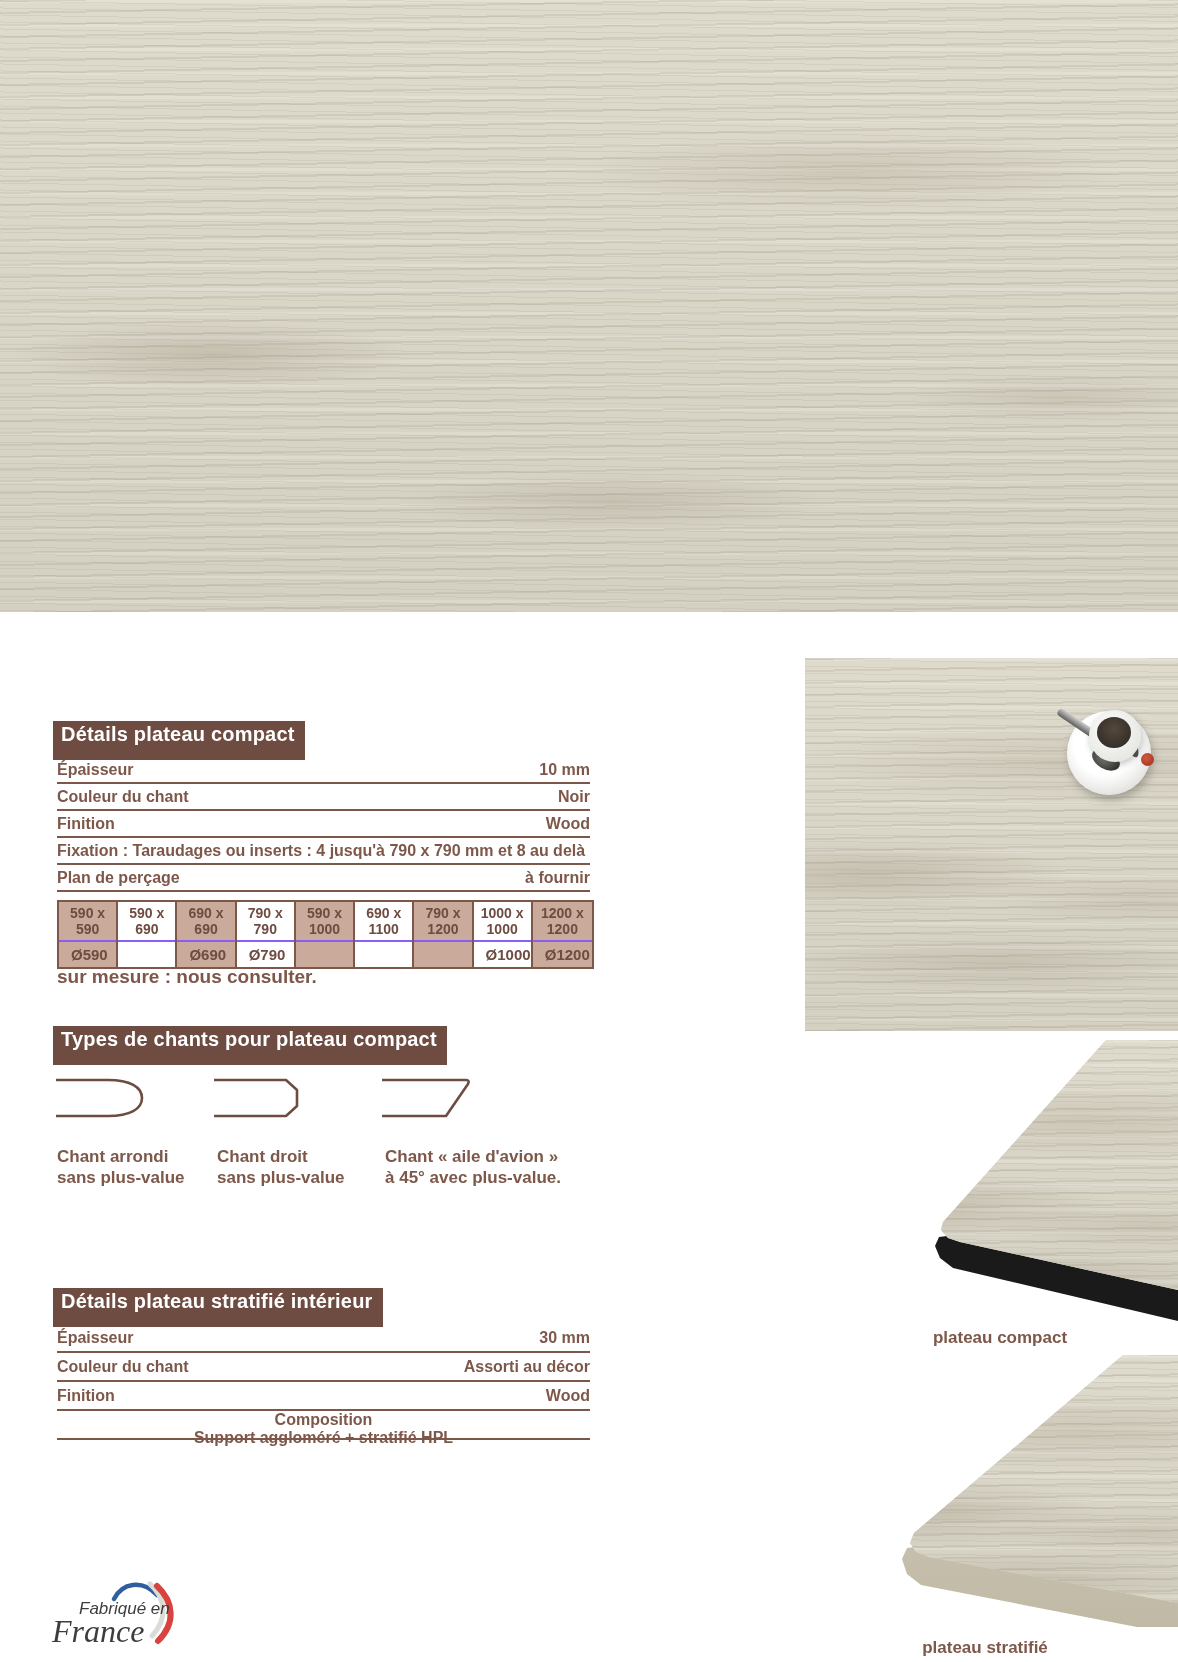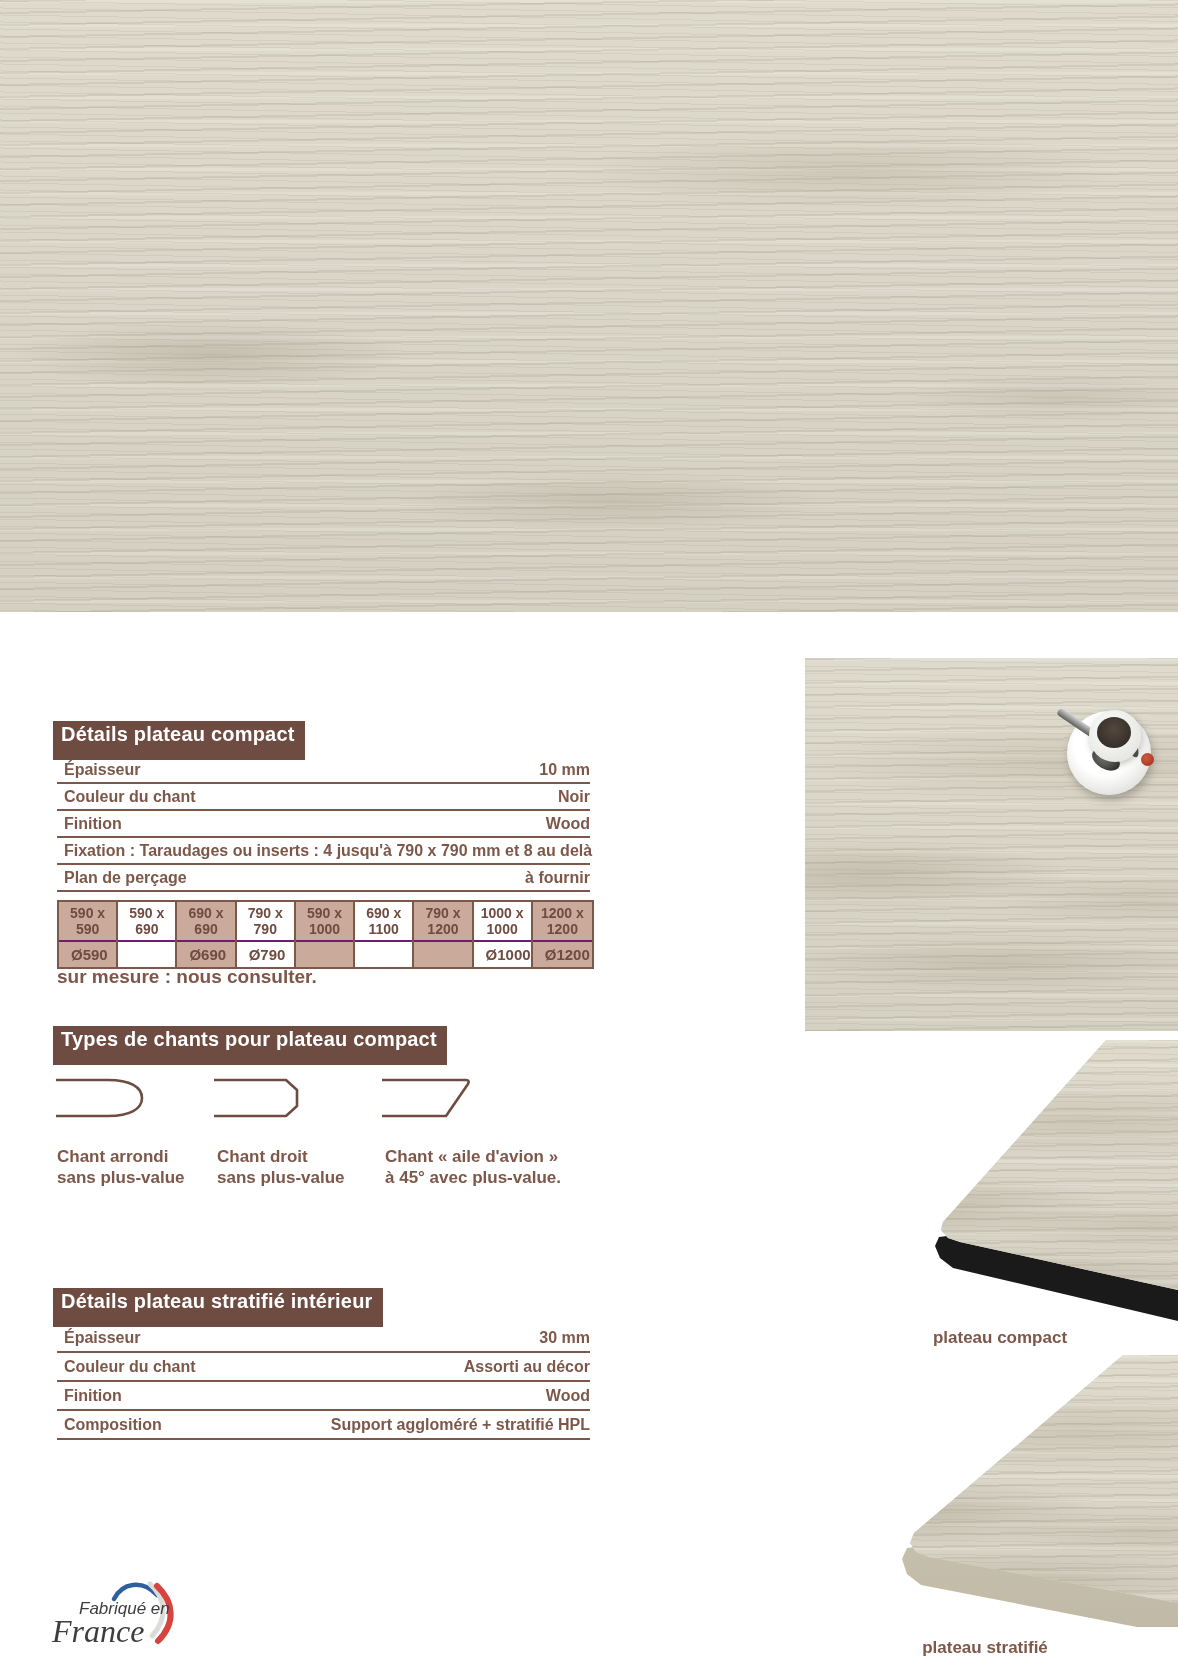--- a/index.html
+++ b/index.html
@@ -42,29 +42,29 @@
           background:radial-gradient(circle at 40% 35%, #d05a3e, #9c2f1e);}
 
   
   .sec-header{position:absolute;background:#6e4c41;color:#ffffff;font-weight:700;font-size:20px;
           line-height:27px;padding:0 10px 12px 8px;letter-spacing:.2px;}
 
   
   .detail-table{position:absolute;left:57px;width:533px;}
   .drow{display:flex;justify-content:space-between;align-items:center;height:25px;
         border-bottom:2px solid #7d584a;color:#7d584a;font-weight:700;font-size:16px;white-space:nowrap;}
-  .drow .lbl{text-align:right;margin-left:7px;}
+  .drow .lbl{text-align:right;}
   .drow .val{text-align:left;}
 
   
   .size-grid{position:absolute;left:57px;top:900px;width:533px;border:2px solid #7d584a;
         display:grid;grid-template-columns:repeat(9,1fr);}
   .size-col{border-right:2px solid #7d584a;display:flex;flex-direction:column;}
   .size-col:last-child{border-right:none;}
-  .size-top{height:38px;border-bottom:2px solid #701a75;display:flex;flex-direction:column;
+  .size-top{height:38px;border-bottom:2px solid #8b5cf6;display:flex;flex-direction:column;
         align-items:center;justify-content:center;font-weight:700;font-size:14px;line-height:16px;color:#6e4c41;}
   .size-bot{height:25px;display:flex;align-items:center;padding-left:12px;
         font-weight:700;font-size:15px;color:#6e4c41;}
   .shaded{background:#c9aa9b;}
 
   .note{position:absolute;left:57px;top:966px;width:533px;
         color:#7d584a;font-weight:700;font-size:19px;}
 
   
   .chant-svg{position:absolute;top:1076px;}
@@ -223,21 +223,21 @@
       <span class="val">30 mm</span>
     </div>
     <div class="drow" style="height:27px;">
       <span class="lbl">Couleur du chant</span>
       <span class="val">Assorti au décor</span>
     </div>
     <div class="drow" style="height:27px;">
       <span class="lbl">Finition</span>
       <span class="val">Wood</span>
     </div>
-    <div class="drow" style="height:27px;">
+    <div class="drow" style="height:27px;flex-direction:column;">
       <span class="lbl">Composition</span>
       <span class="val">Support aggloméré + stratifié HPL</span>
     </div>
   </div>
 
   <div class="corner-box" style="left:855px;top:1040px;width:323px;height:287px;">
     <div class="corner-band" style="background:#1a1a1a;
          clip-path:polygon(92px 196px, 323px 248px, 323px 281px, 98px 228px, 85px 218px, 80px 206px, 84px 197px);"></div>
     <div class="corner-surface wood" style="clip-path:polygon(251px 0, 323px 0, 323px 250px, 105px 202px, 93px 198px, 86px 190px, 88px 182px);"></div>
   </div>

